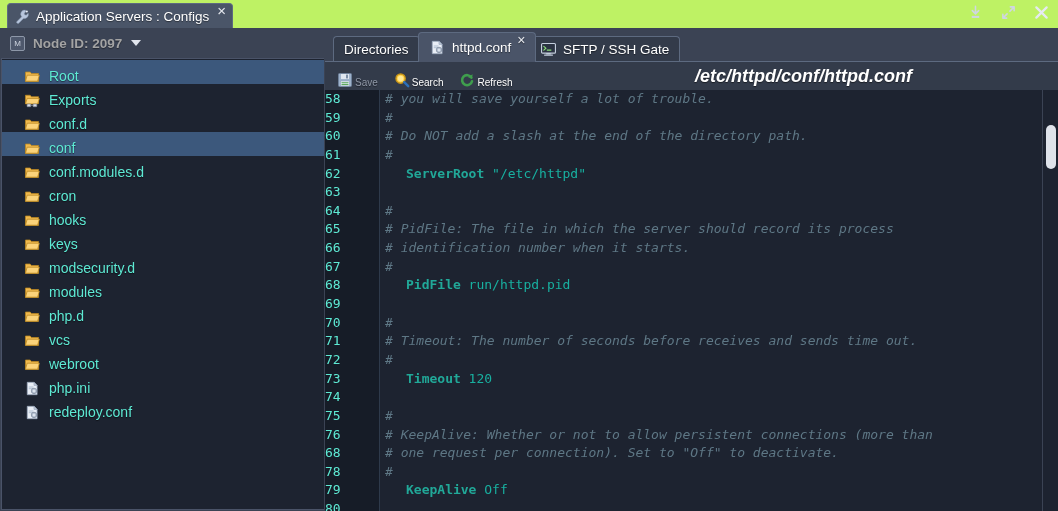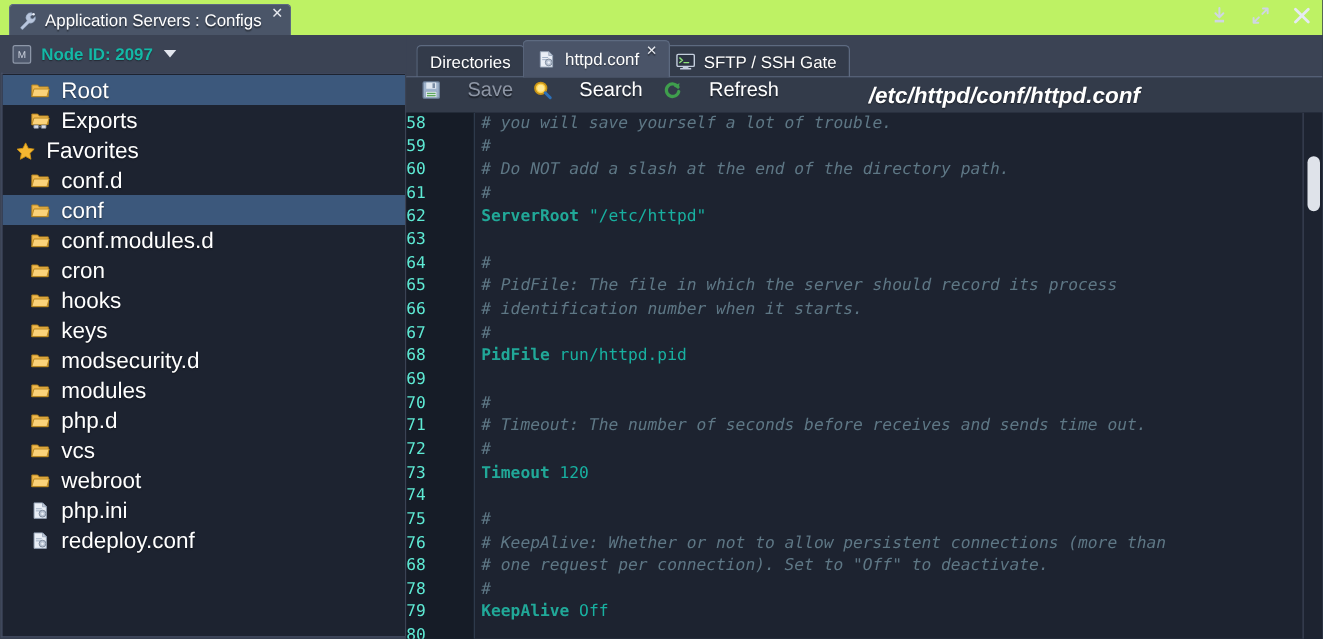--- a/index.html
+++ b/index.html
@@ -77,21 +77,21 @@
     width: 15px; height: 15px;
     border: 1px solid #8d97a8;
     border-radius: 2px;
     background: #4e586c;
     color: #cfd5e0;
     font-size: 8px;
     display: flex; align-items: center; justify-content: center;
     font-family: "Liberation Sans", sans-serif;
   }
   .node-label {
-    color: #14b8a6; font-size: 13.5px; font-weight: bold;
+    color: #a3a3a3; font-size: 13.5px; font-weight: bold;
     text-shadow: 0 1px 1px rgba(0,0,0,.4);
   }
   .caret-down {
     width: 0; height: 0;
     border-left: 5px solid transparent;
     border-right: 5px solid transparent;
     border-top: 6px solid #e2e6ee;
     margin-left: 1px;
   }
 
@@ -99,26 +99,26 @@
     position: absolute; left: 1px; top: 30px;
     width: 323px; height: 452px;
     background: #1d2330;
     border: 1px solid #4a5368;
     border-right: none;
     overflow: hidden;
   }
   .tree-inner { padding-top: 1px; }
   .tree-row {
     height: 24px;
-    display: flex; align-items: center;
+    display: flex; align-items: flex-end;
     gap: 8px;
     padding-left: 10px;
     cursor: pointer;
-    color: #ffffff;
-    font-size: 18px;
+    color: #5eead4;
+    font-size: 14px;
     white-space: nowrap;
   }
   .tree-row.indent { padding-left: 22px; }
   .tree-row.selected { background: #3c587c; }
   .tree-label { text-shadow: 0 1px 1px rgba(0,0,0,.5); }
   .ticon { width: 17px; height: 15px; flex: 0 0 17px; display:block; }
 
   
   .rightpane {
     position: absolute; left: 325px; top: 28px;
@@ -164,25 +164,25 @@
 
   .toolbar {
     position: absolute; left: 0; top: 34px;
     width: 733px; height: 28px;
     background: #333b4a;
     display: flex; align-items: center;
     padding-left: 8px;
     gap: 0;
   }
   .tbtn {
-    display: flex; align-items: flex-start; gap: 21px;
+    display: flex; align-items: flex-end; gap: 2px;
     padding: 0 12px 0 4px;
     height: 24px;
     cursor: pointer;
-    font-size: 16px;
+    font-size: 10px;
     color: #ffffff;
     white-space: nowrap;
     text-shadow: 0 1px 1px rgba(0,0,0,.45);
   }
   .tbtn.disabled { color: #8e96a5; cursor: default; }
   .tbtn .ic { width: 16px; height: 16px; display: block; }
 
   .filepath {
     position: absolute; right: 146px; top: 34px;
     height: 28px;
@@ -219,21 +219,21 @@
     font-family: "DejaVu Sans Mono", monospace;
     font-size: 13px;
     white-space: pre;
   }
   .ln {
     padding-right: 9px;
     color: #5eead4;
   }
   .cl { padding-left: 4px; }
   .cm { color: #5e7785; font-style: italic; }
-  .dir { color: #21a898; font-weight: bold; }
+  .dir { color: #21a898; font-weight: bold; margin-left: 21px; }
   .val { color: #18b0a0; }
 
   .vscroll {
     position: absolute; right: 0; top: 0;
     width: 16px; height: 449px;
     background: #1d2330;
     border-left: 1px solid #3b4354;
     cursor: pointer;
   }
   .vthumb {
@@ -303,28 +303,20 @@
             <span>
               <svg class="ticon" viewBox="0 0 18 16">
                 <path d="M1.5 2.4h5l1.3 1.6h7.7v7.2H1.5z" fill="#f0b94e" stroke="#b8861f" stroke-width=".8"></path>
                 <path d="M3.3 5.8h13L14.4 11.6H1.5z" fill="#fbd37a" stroke="#b8861f" stroke-width=".8"></path>
                 <rect x="3.2" y="11.8" width="4" height="2.8" rx=".5" fill="#d9dde6" stroke="#7d8695" stroke-width=".7"></rect>
                 <rect x="9.6" y="11.8" width="4" height="2.8" rx=".5" fill="#d9dde6" stroke="#7d8695" stroke-width=".7"></rect>
                 <path d="M7.2 13.2h2.4" stroke="#7d8695" stroke-width=".9"></path>
               </svg>
             </span>
             <span class="tree-label">Exports</span>
-          </div>
-          <div class="tree-row">
-            <span>
-              <svg class="ticon" viewBox="0 0 18 16">
-                <path d="M9 1.4l2.25 4.6 5.05.74-3.65 3.57.86 5.03L9 12.96l-4.51 2.42.86-5.03L1.7 6.74l5.05-.74z" fill="#f5b731" stroke="#c98f13" stroke-width=".8" stroke-linejoin="round"></path>
-              </svg>
-            </span>
-            <span class="tree-label">Favorites</span>
           </div>
           <div class="tree-row indent">
             <span>
               <svg class="ticon" viewBox="0 0 18 16">
                 <path d="M1.5 3.2h5l1.3 1.6h7.7v8.4H1.5z" fill="#f0b94e" stroke="#b8861f" stroke-width=".8"></path>
                 <path d="M3.3 6.6h13L14.4 13H1.5z" fill="#fbd37a" stroke="#b8861f" stroke-width=".8"></path>
               </svg>
             </span>
             <span class="tree-label">conf.d</span>
           </div>

